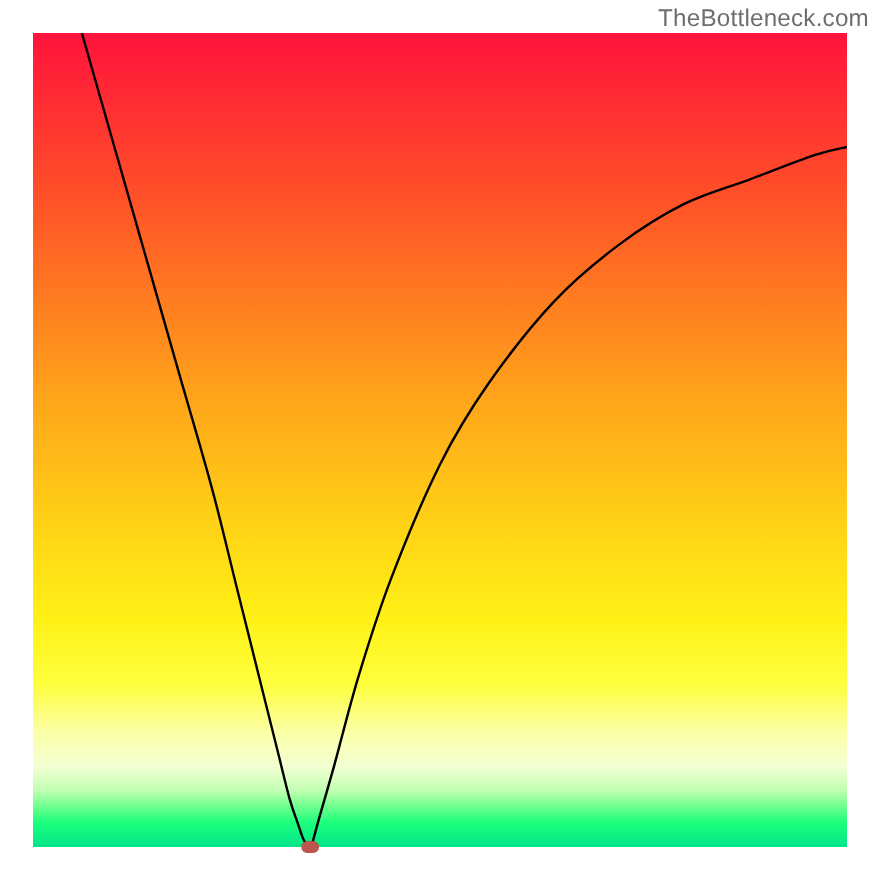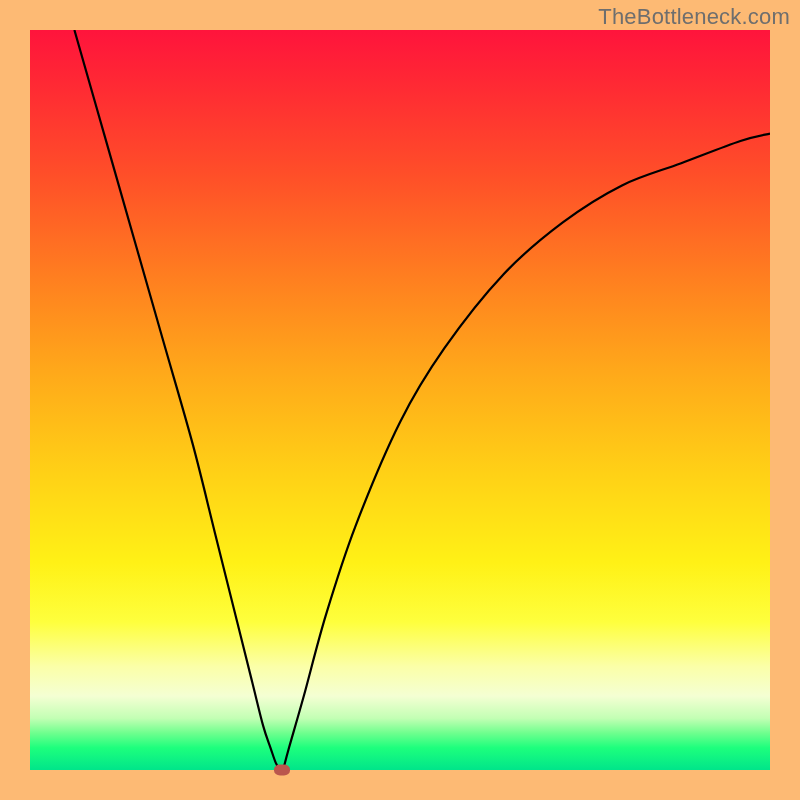--- a/index.html
+++ b/index.html
@@ -10,21 +10,21 @@
     background: #000;
     font-family: Arial, Helvetica, sans-serif;
     overflow: hidden;
   }
   .frame {
     position: absolute;
     left: 0;
     top: 0;
     width: 800px;
     height: 800px;
-    background: #fdba74;
+    background: #ffffff;
     box-sizing: border-box;
   }
   .plot-area {
     position: absolute;
     left: 30px;
     top: 30px;
     width: 740px;
     height: 740px;
     background: linear-gradient(
       to bottom,

